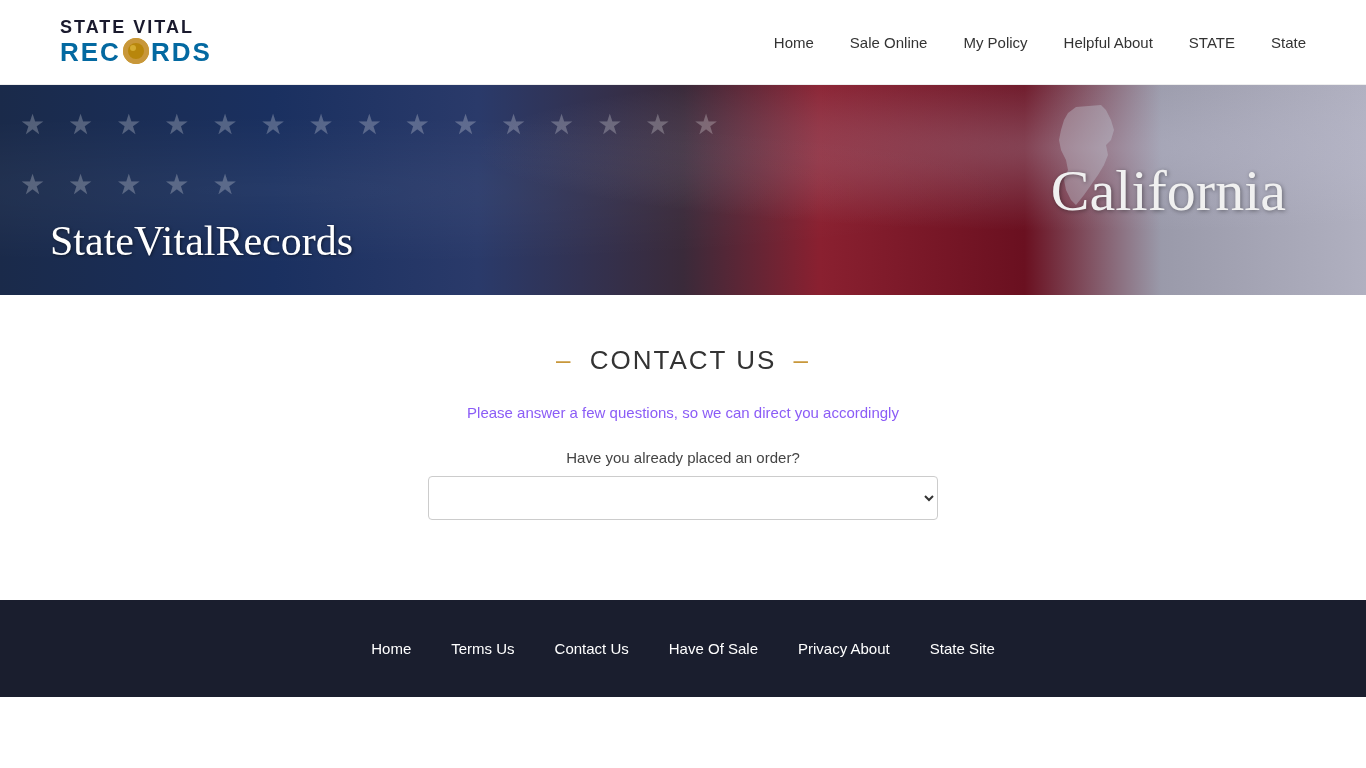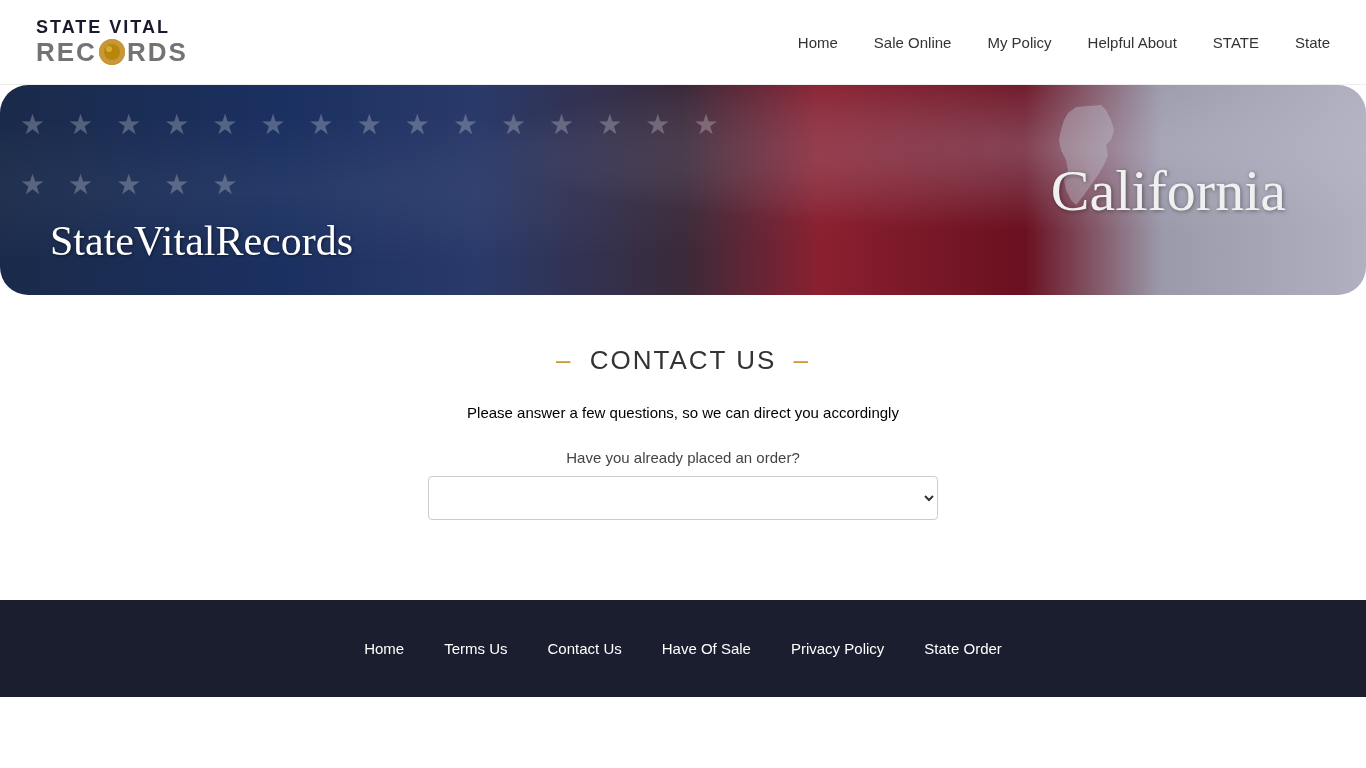--- a/index.html
+++ b/index.html
@@ -13,21 +13,21 @@
       background: #fff;
       width: 1366px;
       min-height: 768px;
     }
 
     
     header {
       display: flex;
       align-items: center;
       justify-content: space-between;
-      padding: 18px 36px;
+      padding: 18px 60px;
       background: #fff;
       border-bottom: 1px solid #eee;
     }
 
     .logo-area {
       display: flex;
       flex-direction: column;
       line-height: 1.1;
     }
 
@@ -35,25 +35,24 @@
       font-size: 18px;
       font-weight: 700;
       color: #1a1a2e;
       letter-spacing: 2px;
       font-family: Arial, sans-serif;
     }
 
     .logo-text-bottom {
       font-size: 26px;
       font-weight: 900;
-      color: #737373;
+      color: #0369a1;
       letter-spacing: 2px;
       font-family: Arial, sans-serif;
       display: flex;
-      align-items: center;
       gap: 2px;
     }
 
     .logo-o {
       display: inline-flex;
       align-items: center;
       justify-content: center;
       width: 26px;
       height: 26px;
       border-radius: 50%;
@@ -89,21 +88,20 @@
         #3a2a3a 50%,
         #8a2030 60%,
         #6a1020 75%,
         #9a9aaa 85%,
         #b0b0c0 100%
       );
       position: relative;
       overflow: hidden;
       display: flex;
       align-items: center;
-      border-radius: 28px;
     }
 
     .hero-banner::before {
       content: '';
       position: absolute;
       top: 0; left: 0; right: 0; bottom: 0;
       background: 
         radial-gradient(ellipse at 20% 50%, rgba(255,255,255,0.05) 0%, transparent 50%),
         radial-gradient(ellipse at 80% 30%, rgba(200,200,220,0.3) 0%, transparent 40%);
     }
@@ -182,21 +180,21 @@
     .help-heading {
       font-size: 22px;
       font-weight: 700;
       color: #222;
       margin-bottom: 14px;
       font-family: Georgia, serif;
     }
 
     .help-subtext {
       font-size: 15px;
-      color: #000000;
+      color: #8b5cf6;
       margin-bottom: 28px;
       font-family: Arial, sans-serif;
       margin-top: 24px;
     }
 
     .order-question {
       font-size: 15px;
       color: #444;
       margin-bottom: 10px;
       font-family: Arial, sans-serif;
@@ -299,16 +297,16 @@
   </div>
 </main>
 
 <footer>
   <div class="footer-links">
 
   <a href="#">Home</a>
       <a href="#">Terms Us</a>
       <a href="#">Contact Us</a>
       <a href="#">Have Of Sale</a>
-      <a href="#">Privacy Policy</a>
-      <a href="#">State Order</a>
+      <a href="#">Privacy About</a>
+      <a href="#">State Site</a>
     </div>
 </footer>
 
 </body></html>

